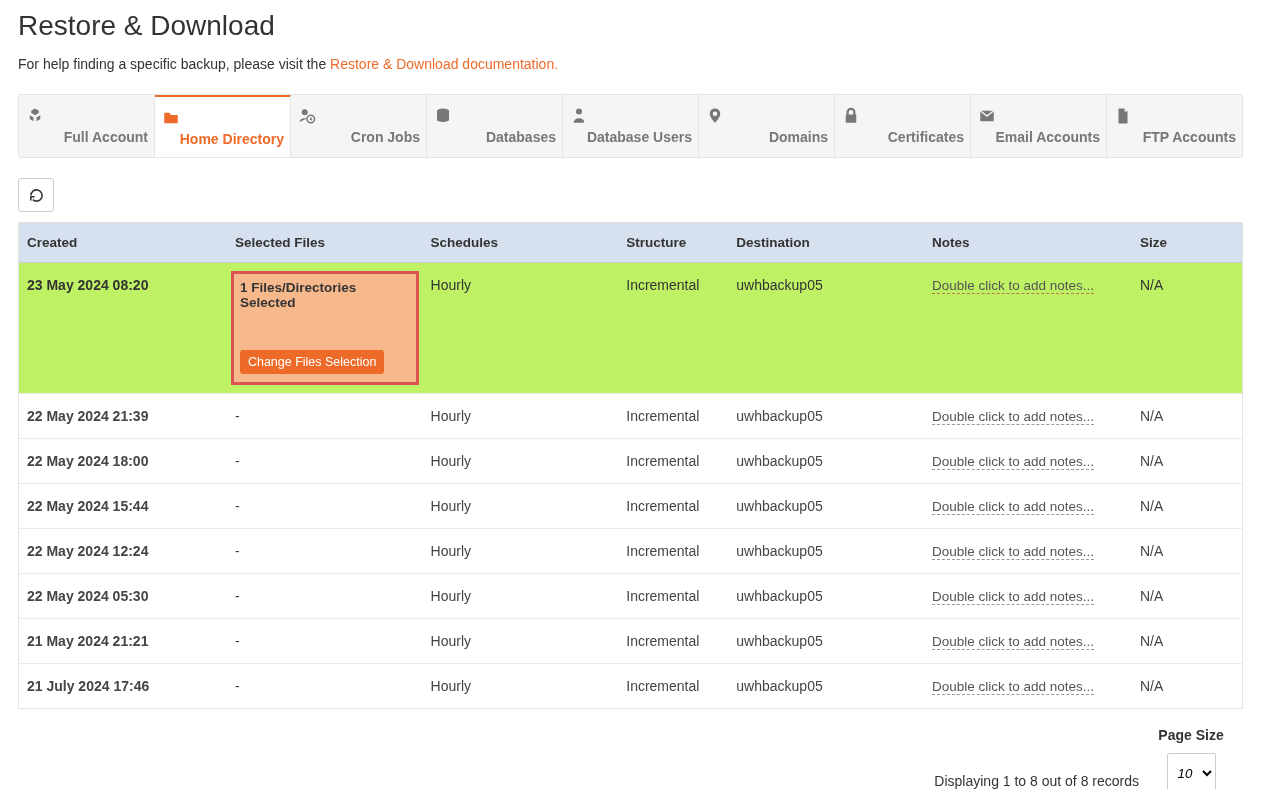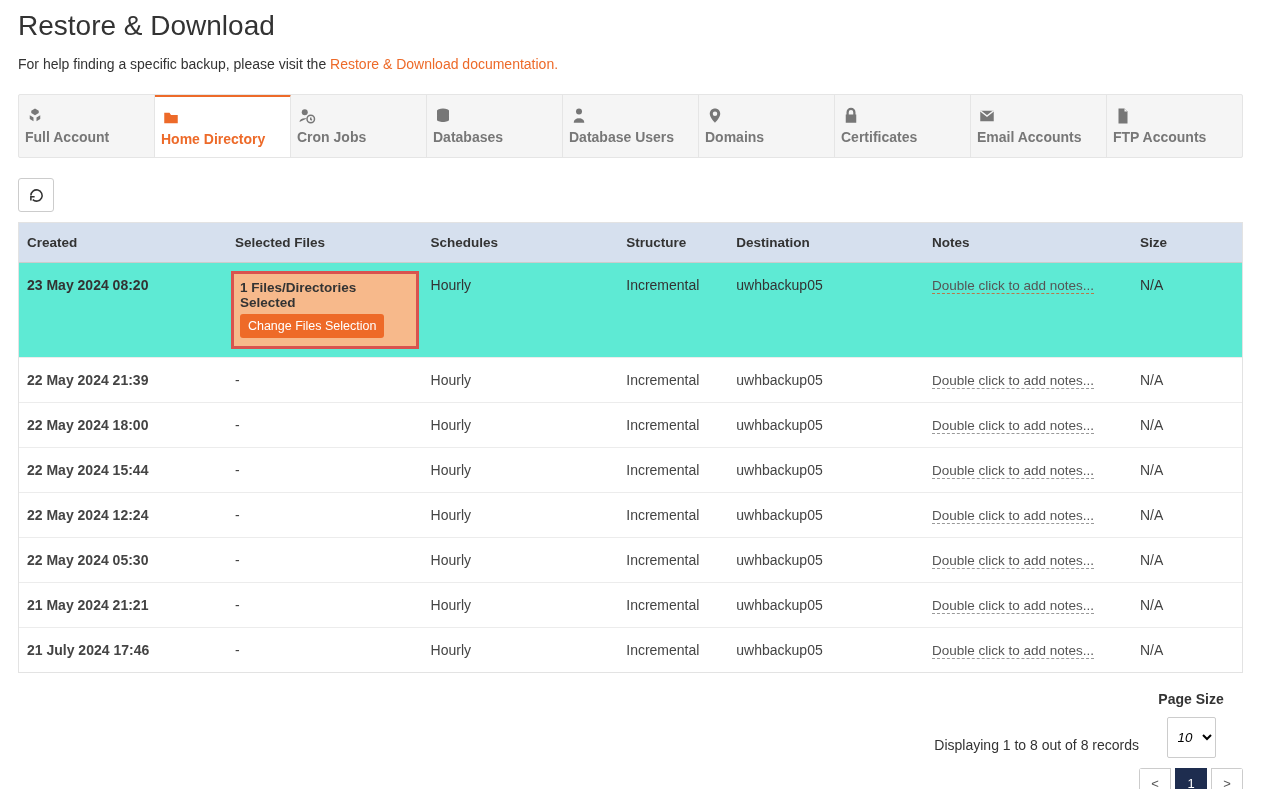--- a/index.html
+++ b/index.html
@@ -29,21 +29,21 @@
   
   .tabs {
     display: flex;
     background: #f5f5f5;
     border: 1px solid #e5e5e5;
     border-radius: 2px;
     overflow: hidden;
   }
   .tab {
     flex: 1;
-    text-align: left;
+    text-align: right;
     padding: 12px 6px 10px 6px;
     color: #777;
     font-size: 14px;
     font-weight: 600;
     cursor: pointer;
     border-right: 1px solid #e5e5e5;
   }
   .tab:last-child { border-right: none; }
   .tab .tab-icon {
     display: block;
@@ -84,21 +84,21 @@
     border-bottom: 1px solid #ccc;
   }
   tbody td {
     padding: 14px 8px;
     font-size: 14px;
     color: #444;
     border-top: 1px solid #ececec;
     vertical-align: top;
   }
   tbody tr:first-child td { border-top: none; }
-  tbody tr.highlight { background: #5eead4; }
+  tbody tr.highlight { background: #bef264; }
   tbody tr.highlight td { color: #333; }
   .created-cell { font-weight: 700; }
   .selected-box {
     background: #f7b98b;
     border: 3px solid #d9534f;
     padding: 4px 6px 8px 6px;
     display: inline-block;
     min-width: 180px;
     margin: -6px -4px;
   }
@@ -109,20 +109,21 @@
     padding: 2px 0 4px 0;
   }
   .change-btn {
     background: #ee6a28;
     color: #fff;
     border: none;
     border-radius: 3px;
     padding: 5px 8px;
     font-size: 12.5px;
     cursor: pointer;
+    margin-top: 36px;
   }
   .notes-cell span {
     border-bottom: 1px dashed #999;
     color: #555;
     font-size: 13.5px;
     cursor: pointer;
   }
   .notes-cell.hl span { border-bottom: 1px dashed #b9774a; }
   
   .status-row {

